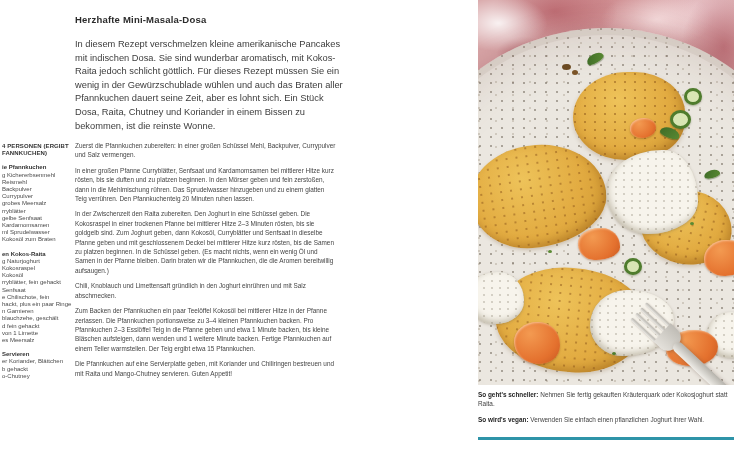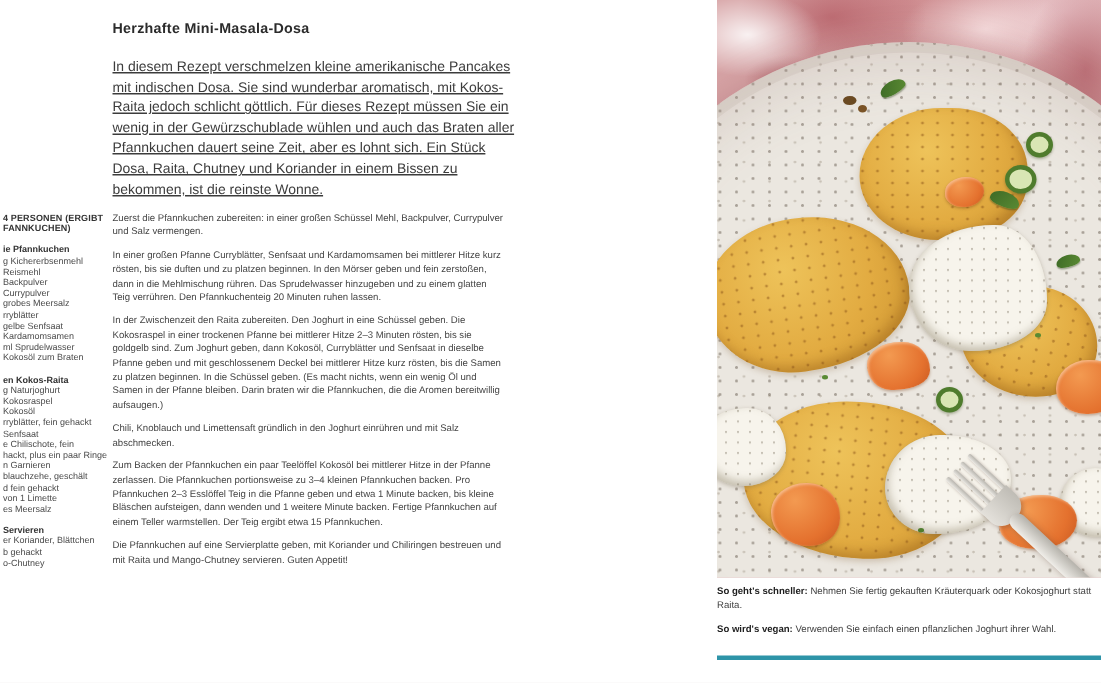--- a/index.html
+++ b/index.html
@@ -7,21 +7,21 @@
     position:relative;width:734px;height:455px;background:#ffffff;
     overflow:hidden;font-family:"Liberation Sans",sans-serif;color:#3f3f3f;
   }
   
   .recipe-title{
     position:absolute;left:75px;top:8px;font-size:9.5px;font-weight:bold;
     color:#2b2b2b;letter-spacing:.2px;
   }
   .intro{
     position:absolute;left:75px;top:38px;width:268px;
-    font-size:9.3px;line-height:13.6px;color:#3c3c3c;text-decoration:underline;
+    font-size:9.3px;line-height:13.6px;color:#3c3c3c;
   }
   .ing-col{
     position:absolute;left:2px;top:143px;width:72px;overflow:hidden;
     font-size:6px;line-height:7.2px;color:#4a4a4a;
   }
   .serving{font-weight:bold;color:#333;letter-spacing:.1px;}
   .ing-head{font-weight:bold;color:#333;margin-top:7px;}
   .ing-item{white-space:nowrap;}
   .instructions{
     position:absolute;left:75px;top:141px;width:262px;

